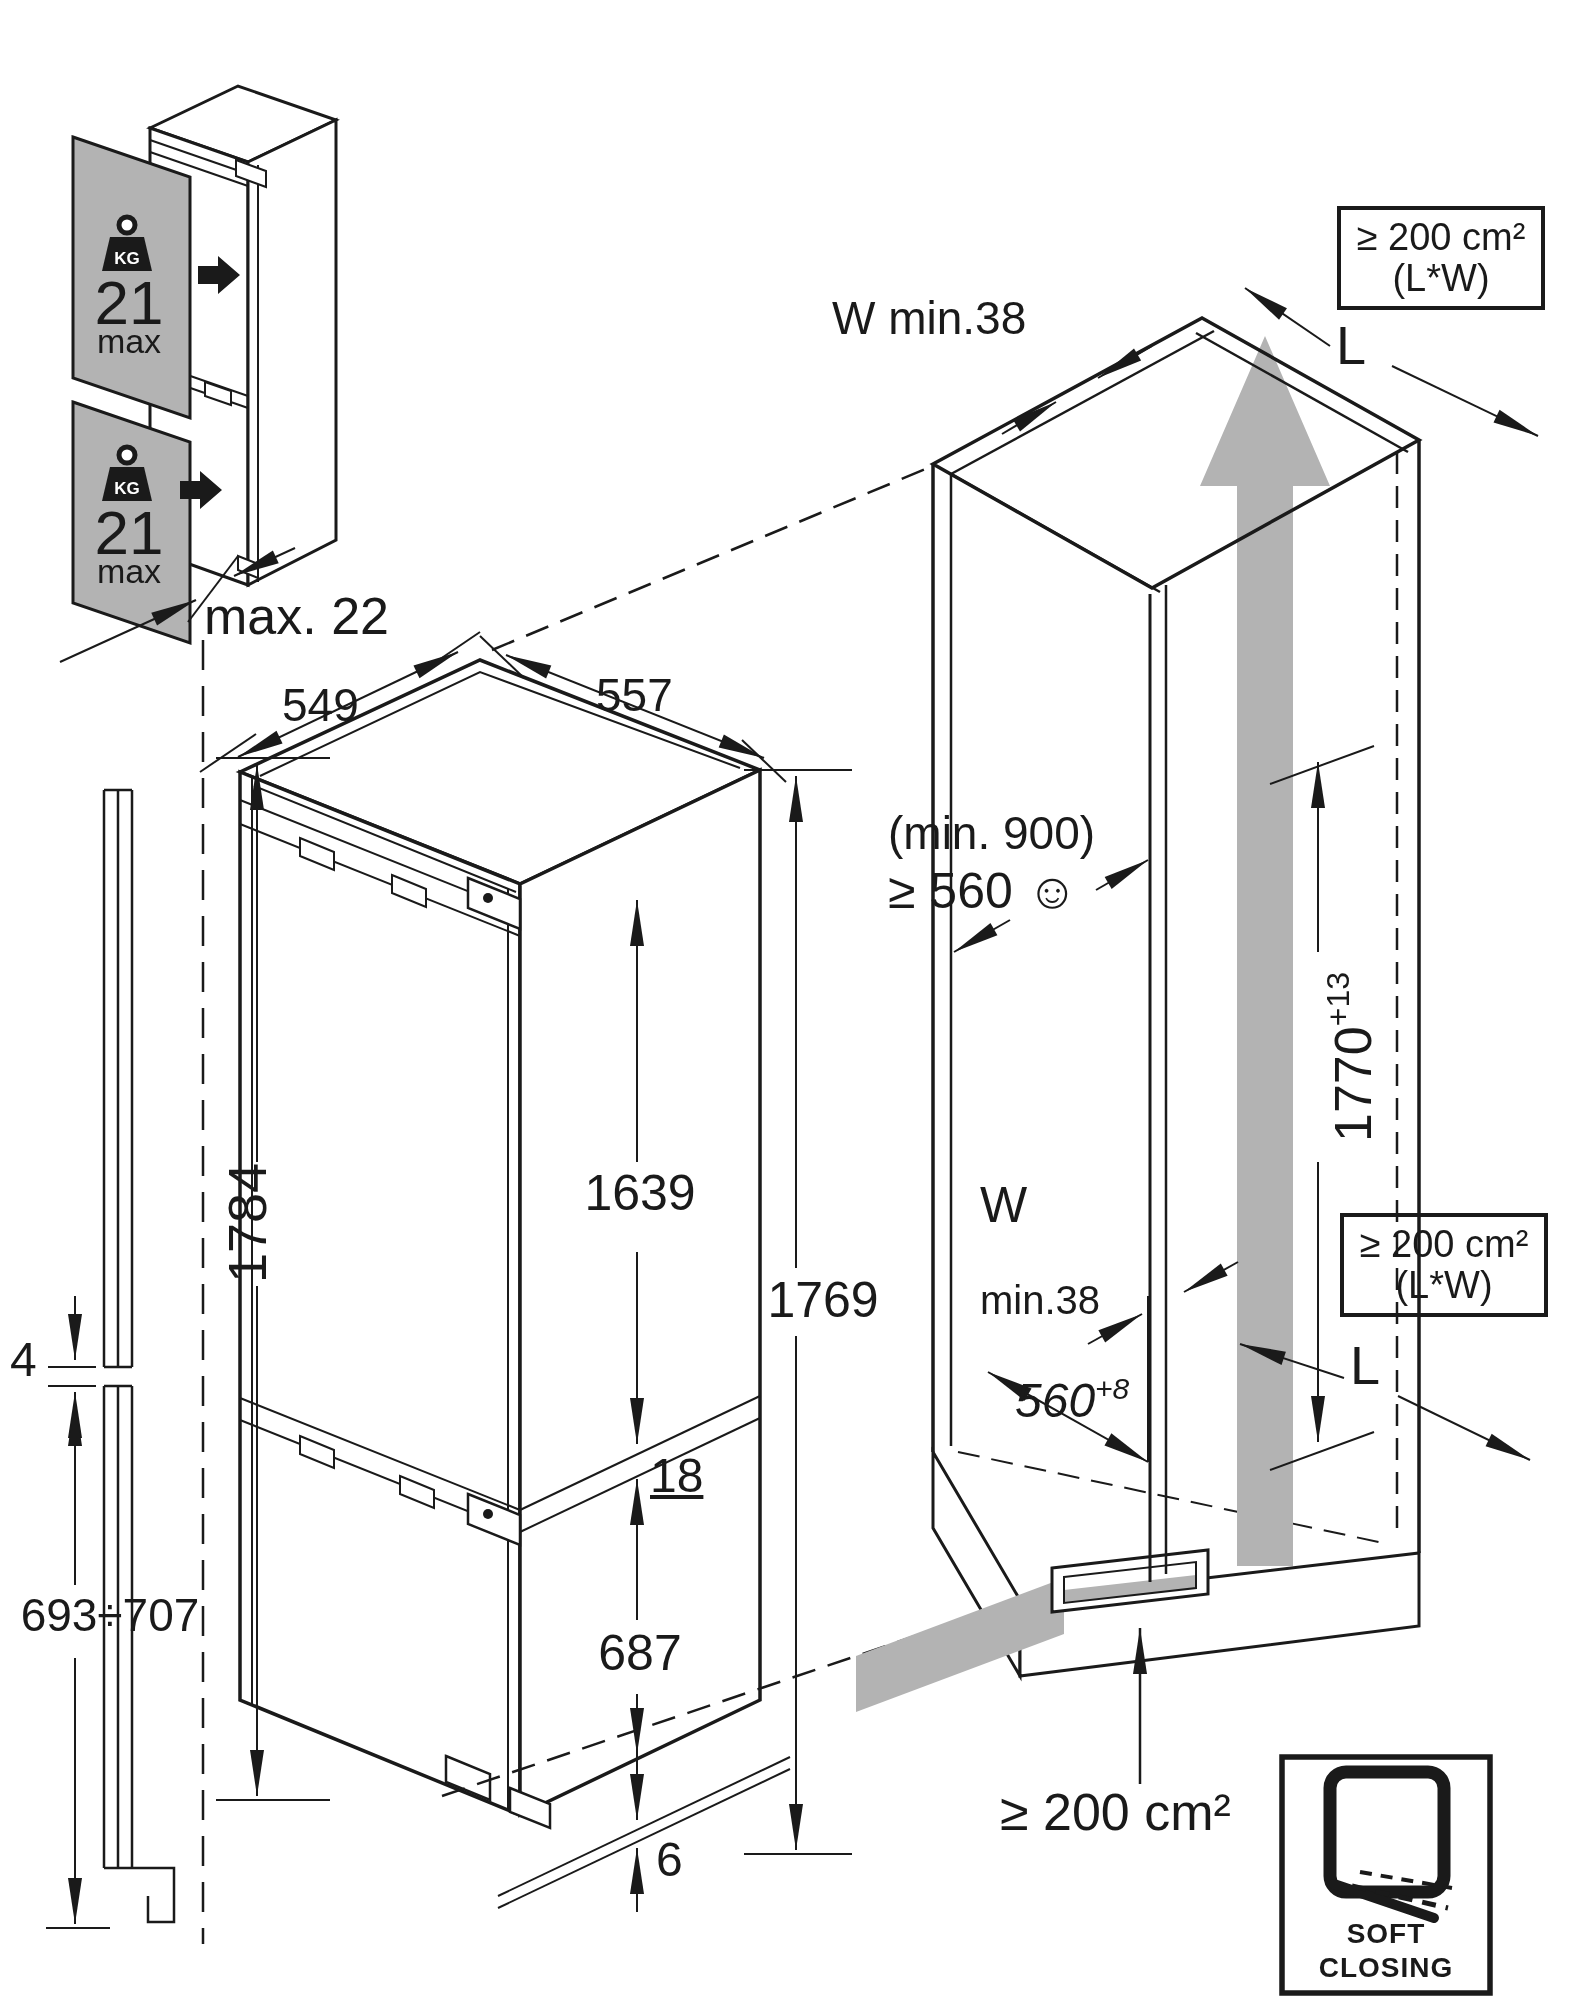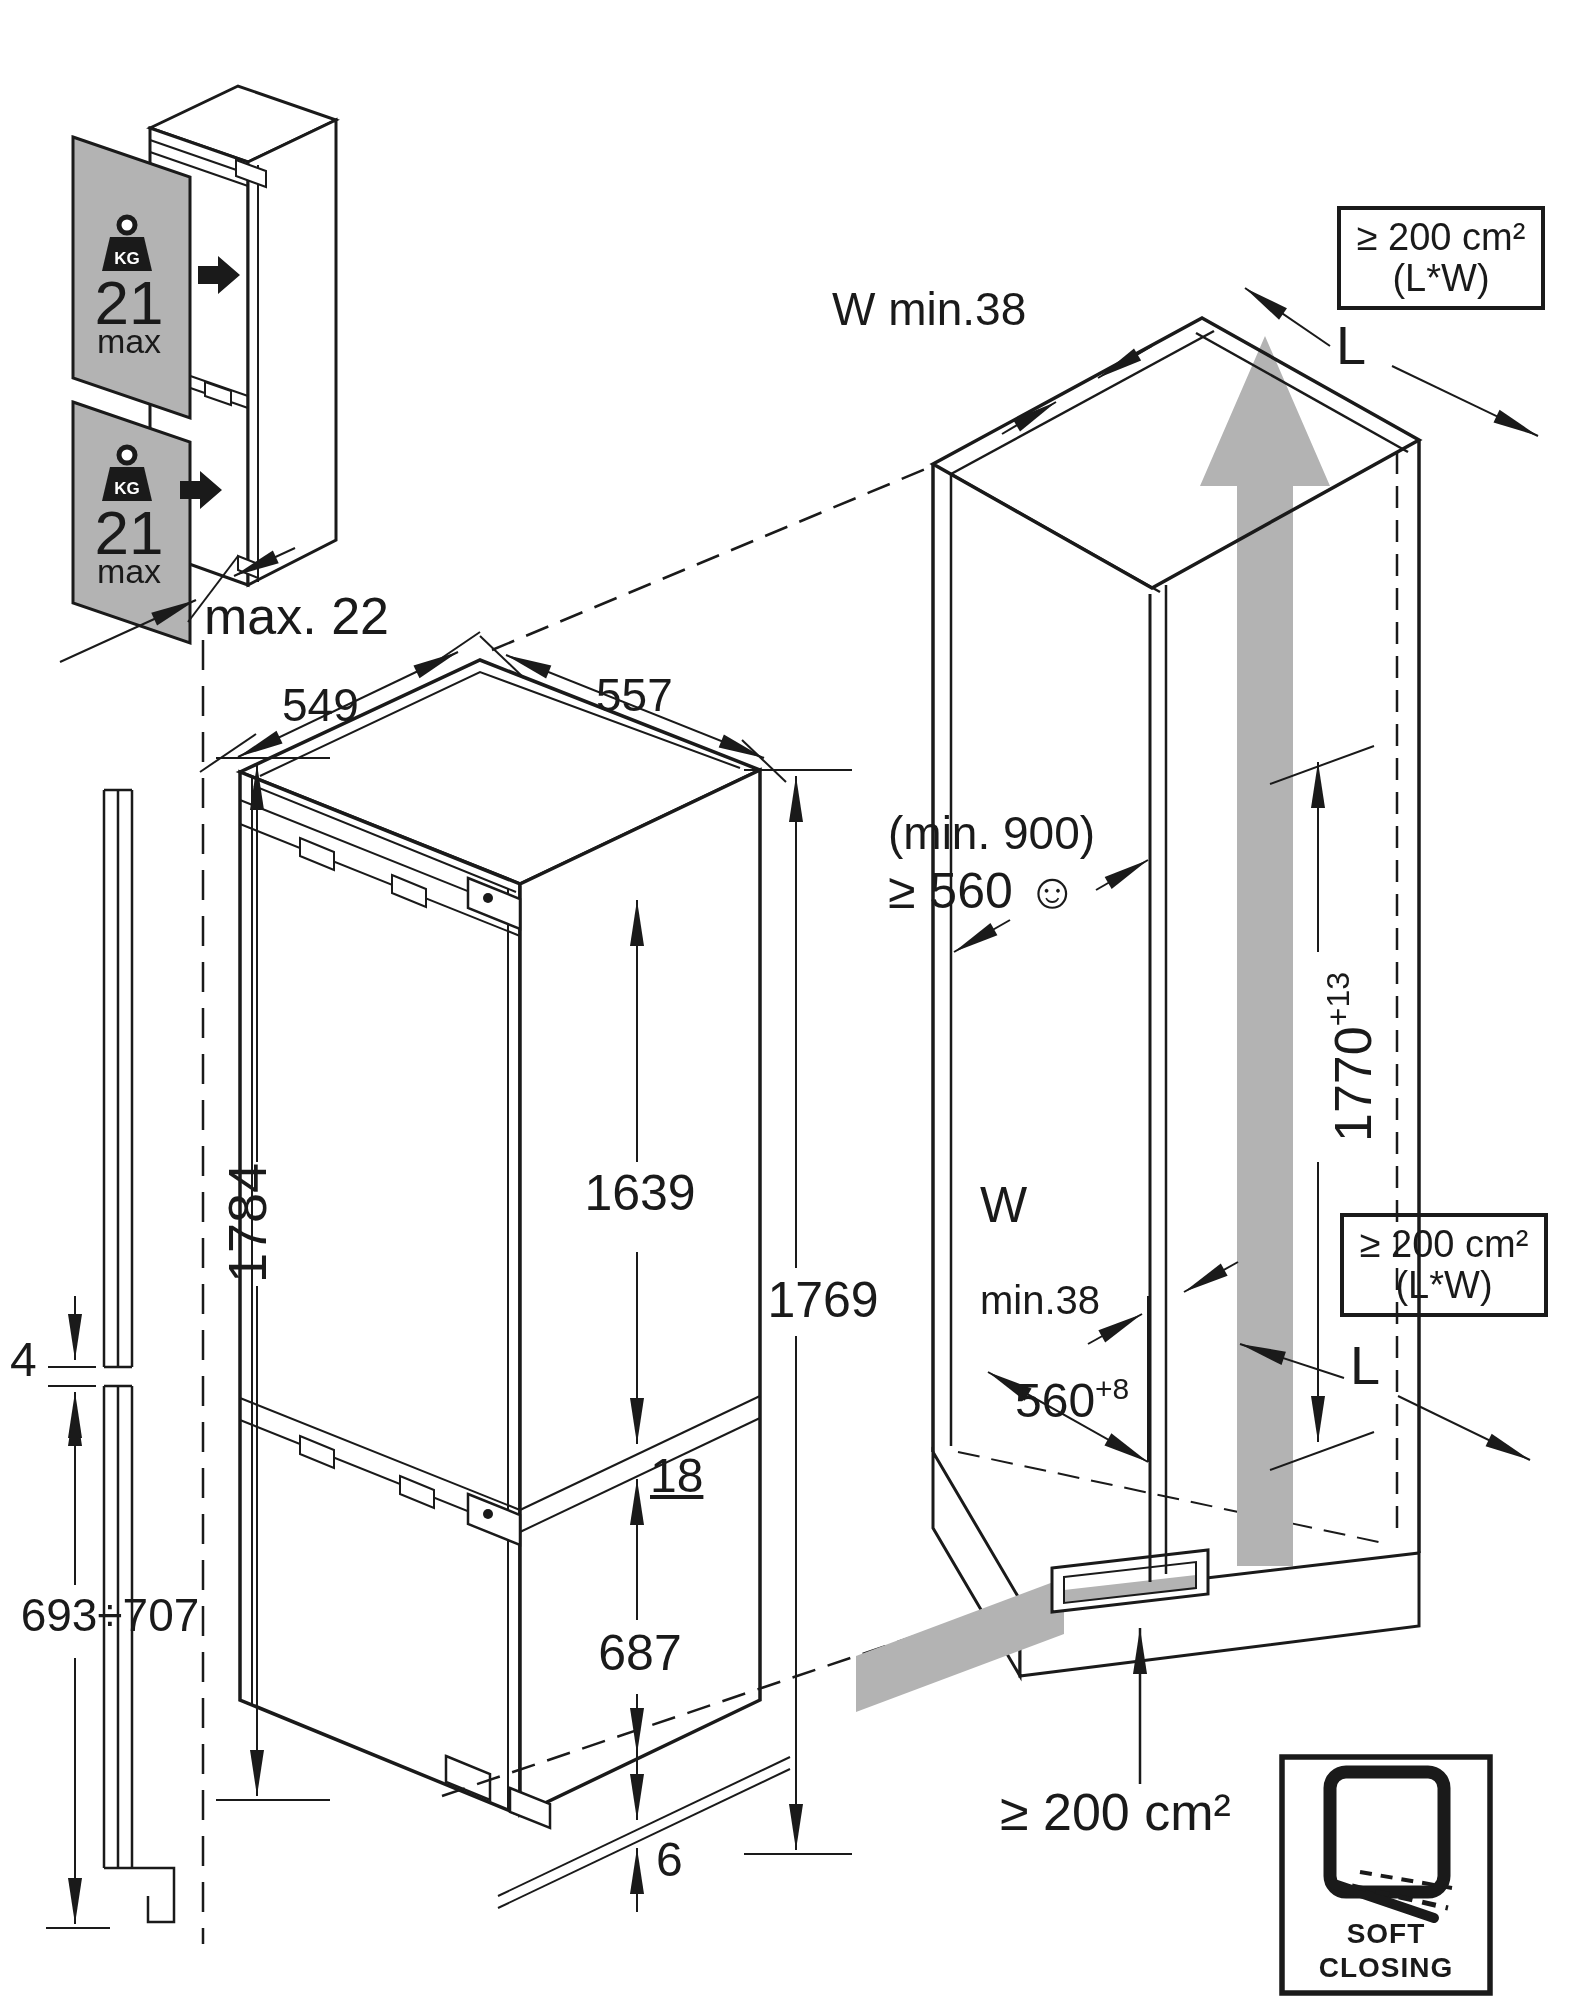--- a/index.html
+++ b/index.html
@@ -206,39 +206,39 @@
 <div class="lbl" style="left:596px;top:672px;font-size:46px;">557</div>
 <div class="lbl ctr rot" style="left:182px;top:1196px;width:130px;font-size:54px;">1784</div>
 <div class="lbl ctr" style="left:555px;top:1168px;width:170px;font-size:50px;">1639</div>
 <div class="lbl ctr" style="left:748px;top:1275px;width:150px;font-size:50px;">1769</div>
 <div class="lbl" style="left:650px;top:1452px;font-size:48px;text-decoration:underline;">18</div>
 <div class="lbl ctr" style="left:560px;top:1628px;width:160px;font-size:50px;">687</div>
 <div class="lbl" style="left:656px;top:1836px;font-size:48px;">6</div>
 <div class="lbl" style="left:10px;top:1336px;font-size:48px;">4</div>
 <div class="lbl ctr" style="left:0px;top:1592px;width:220px;font-size:46px;">693÷707</div>
 
-<div class="lbl" style="left:832px;top:286px;font-size:46px;">W min.38</div>
+<div class="lbl" style="left:832px;top:295px;font-size:46px;">W min.38</div>
 
 <div class="vbox" style="left:1337px;top:206px;width:200px;height:96px;">
   <div>≥ 200 cm²</div>
   <div>(L*W)</div>
 </div>
 <div class="lbl" style="left:1336px;top:318px;font-size:54px;">L</div>
 
 <div class="lbl" style="left:888px;top:810px;font-size:46px;">(min. 900)</div>
 <div class="lbl" actable="false" style="left:888px;top:866px;font-size:50px;">≥ 560 ☺</div>
 
 <div class="lbl ctr rot" style="left:1247px;top:1027px;width:210px;height:60px;font-size:52px;">
   <span>1770</span><span class="sup2">+13</span>
 </div>
 
 <div class="lbl" style="left:980px;top:1180px;font-size:50px;">W</div>
 <div class="lbl" style="left:980px;top:1280px;font-size:40px;">min.38</div>
 
-<div class="lbl" style="left:1015px;top:1374px;font-size:48px;">
+<div class="lbl" style="left:1015px;top:1374px;font-size:48px;font-style:italic;">
   <span>560</span><span class="sup">+8</span>
 </div>
 
 <div class="vbox" style="left:1340px;top:1213px;width:200px;height:96px;">
   <div>≥ 200 cm²</div>
   <div>(L*W)</div>
 </div>
 <div class="lbl" style="left:1350px;top:1338px;font-size:54px;">L</div>
 
 <div class="lbl" style="left:1000px;top:1786px;font-size:52px;">≥ 200 cm²</div>

